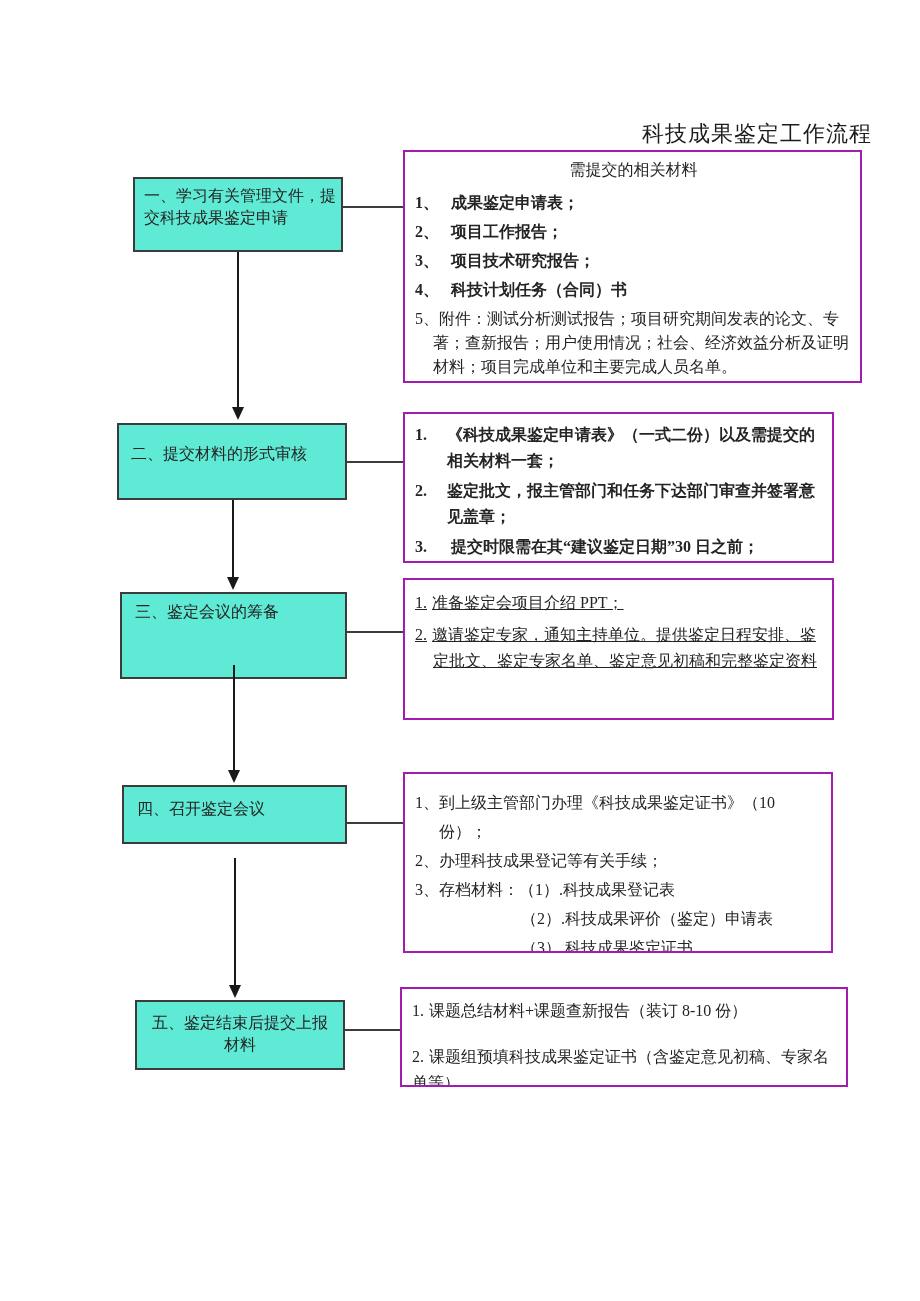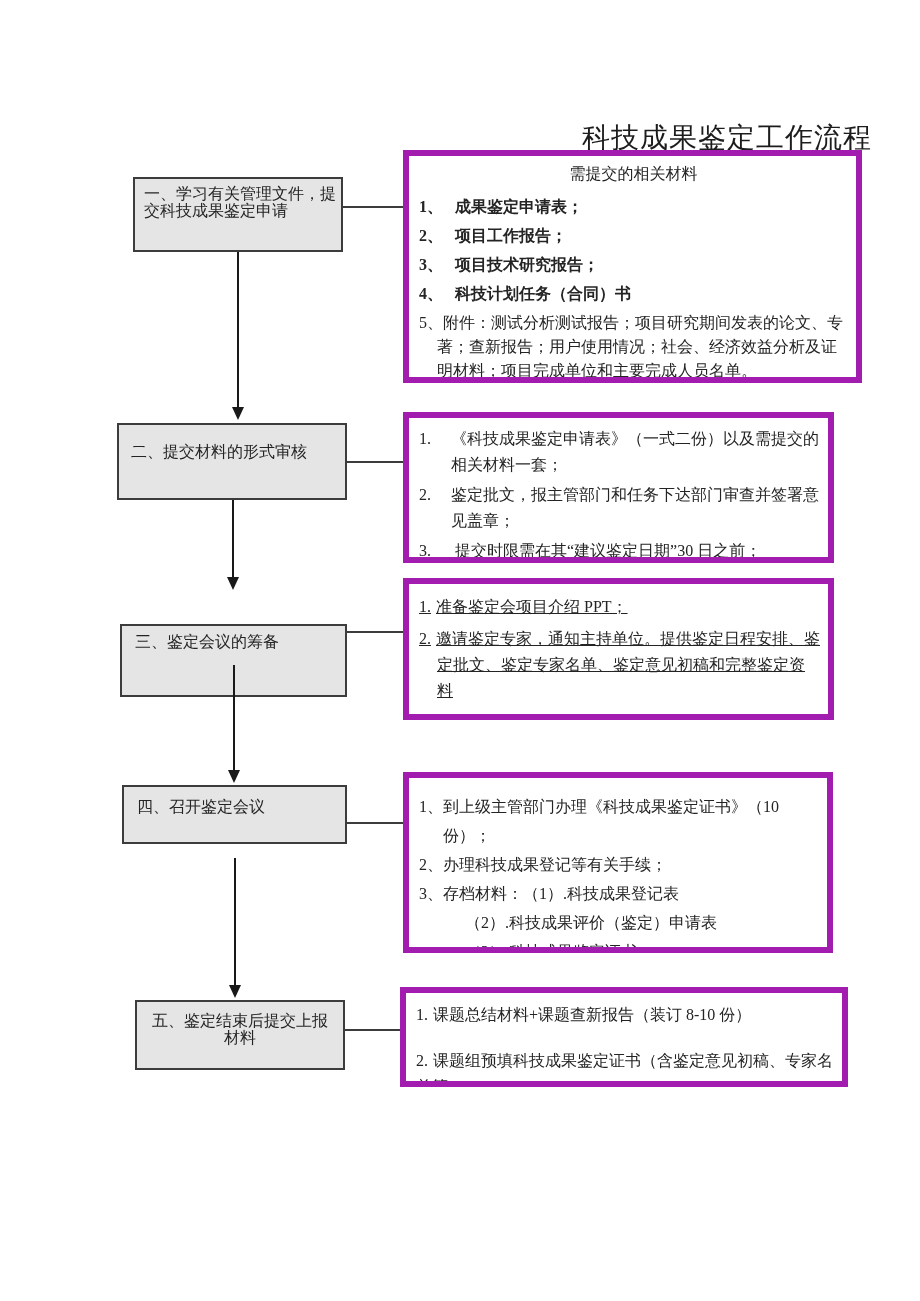--- a/index.html
+++ b/index.html
@@ -3,59 +3,59 @@
 <meta charset="utf-8">
 <style>
   html,body{margin:0;padding:0;background:#ffffff;}
   .stage{
     position:relative;width:920px;height:1301px;background:#ffffff;
     font-family:"Liberation Serif","DejaVu Serif",serif;color:#222222;
     overflow:hidden;
   }
   .title{
     position:absolute;top:119px;right:48px;
-    font-size:28px;letter-spacing:1px;color:#1c1c1c;white-space:nowrap;
+    font-size:22px;letter-spacing:1px;color:#1c1c1c;white-space:nowrap;
   }
   
   .lbox{
-    position:absolute;box-sizing:border-box;background:#e5e5e5;
-    border:2px solid #3c3c3c;font-size:16px;line-height:17px;color:#242424;
+    position:absolute;box-sizing:border-box;background:#5eead4;
+    border:2px solid #3c3c3c;font-size:16px;line-height:22px;color:#242424;
   }
   .b1{left:133px;top:177px;width:210px;height:75px;padding:6px 4px 6px 9px;}
   .b2{left:117px;top:423px;width:230px;height:77px;padding:18px 6px 6px 12px;}
-  .b3{left:120px;top:592px;width:227px;height:73px;padding:7px 17px 6px 13px;margin-top:32px;}
+  .b3{left:120px;top:592px;width:227px;height:87px;padding:7px 17px 6px 13px;}
   .b4{left:122px;top:785px;width:225px;height:59px;padding:11px 6px 6px 13px;}
   .b5{left:135px;top:1000px;width:210px;height:70px;padding:10px 8px 6px 8px;text-align:center;}
   
   .rbox{
     position:absolute;box-sizing:border-box;background:#fff;
-    border:6px solid #a21caf;font-size:16px;line-height:24px;color:#242424;
+    border:2px solid #a21caf;font-size:16px;line-height:24px;color:#242424;
     overflow:hidden;
   }
   .d1{left:403px;top:150px;width:459px;height:233px;padding:6px 8px 4px 10px;}
-  .d2{left:403px;top:412px;width:431px;height:151px;padding:8px 8px 4px 10px;line-height:26px;}
+  .d2{left:403px;top:412px;width:431px;height:151px;padding:8px 8px 4px 10px;line-height:26px;font-weight:bold;}
   .d3{left:403px;top:578px;width:431px;height:142px;padding:10px 8px 4px 10px;line-height:26px;text-decoration:underline;}
   .d4{left:403px;top:772px;width:430px;height:181px;padding:14px 8px 4px 10px;line-height:29px;}
   .d5{left:400px;top:987px;width:448px;height:100px;padding:9px 8px 4px 10px;line-height:26px;}
   .rhead{text-align:center;margin-bottom:9px;}
   
   .item{margin:0;}
   .n36{padding-left:36px;font-weight:bold;}
   .n36 > .num{display:inline-block;width:36px;margin-left:-36px;}
   .n32{padding-left:32px;}
   .n32 > .num{display:inline-block;width:32px;margin-left:-32px;}
   .n24{padding-left:24px;}
   .n24 > .num{display:inline-block;width:24px;margin-left:-24px;}
   .hang18{padding-left:18px;text-indent:-18px;}
   .gap{margin-right:5px;}
   .mb5{margin-bottom:5px;}
   .mb4{margin-bottom:4px;}
   .mb6{margin-bottom:6px;}
   .mb2{margin-bottom:20px;}
-  .sub{margin-left:46px;}
+  .sub{margin-left:106px;}
   
   .hline{position:absolute;height:2px;background:#3c3c3c;}
   .vline{position:absolute;width:2px;background:#191919;}
   .ahead{position:absolute;width:0;height:0;
     border-left:6px solid transparent;border-right:6px solid transparent;
     border-top:13px solid #191919;}
   .c1{left:343px;top:206px;width:60px;}
   .c2{left:347px;top:461px;width:56px;}
   .c3{left:347px;top:631px;width:56px;}
   .c4{left:347px;top:822px;width:56px;}

